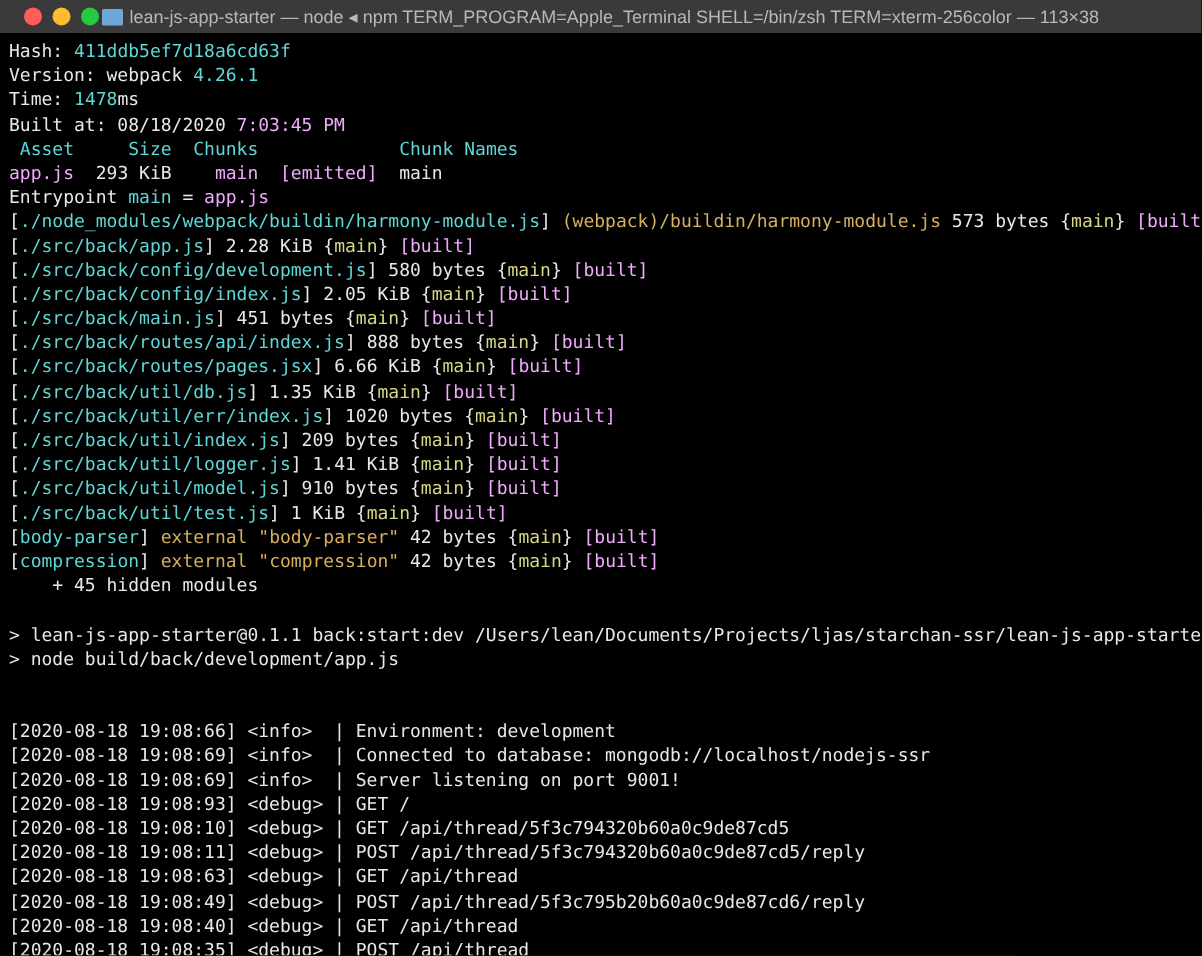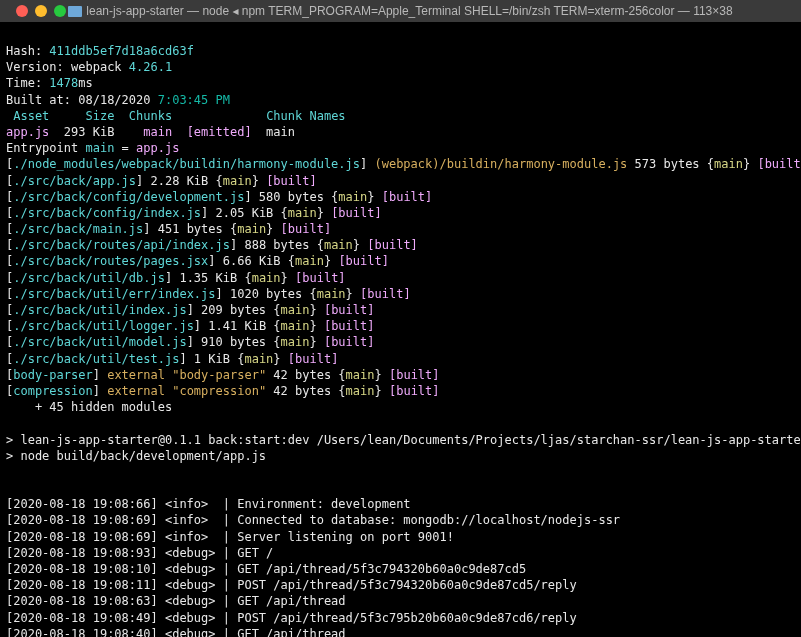--- a/index.html
+++ b/index.html
@@ -43,30 +43,30 @@
   background: #6ea8d9;
   border-radius: 1px;
 }
 .title-text {
   color: #b8b8b8;
   font-size: 12px;
   font-family: -apple-system, "Helvetica Neue", sans-serif;
 }
 .terminal {
   background: #000000;
-  padding: 21px 6px;
+  padding: 4px 6px;
   line-height: 1.35;
   height: calc(100% - 22px);
   white-space: pre;
   font-size: 12px;
   overflow: hidden;
 }
 .c-white { color: #e8e8e8; }
 .c-teal  { color: #5fd7d7; }
-.c-magenta { color: #14b8a6; }
+.c-magenta { color: #f0abfc; }
 .c-green { color: #f0abfc; }
 .c-yellow { color: #d7d787; }
 .c-orange { color: #d7af5f; margin-top: 47px; }
 </style>
 </head>
 <body>
 
 <div class="titlebar">
   <div class="traffic-light close"></div>
   <div class="traffic-light minimize"></div>

